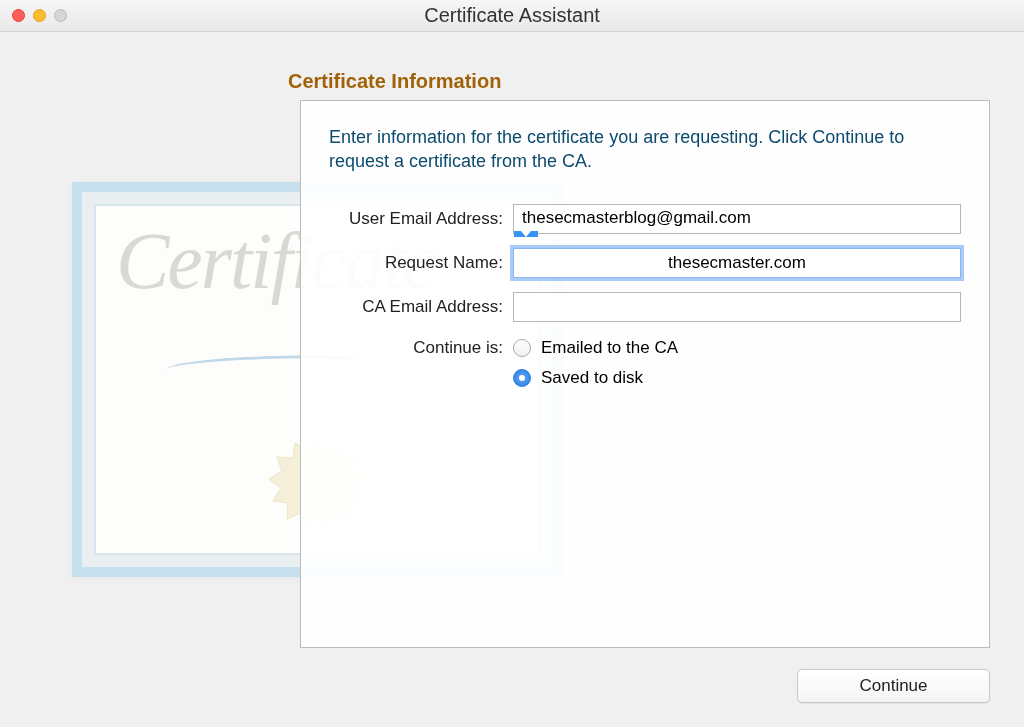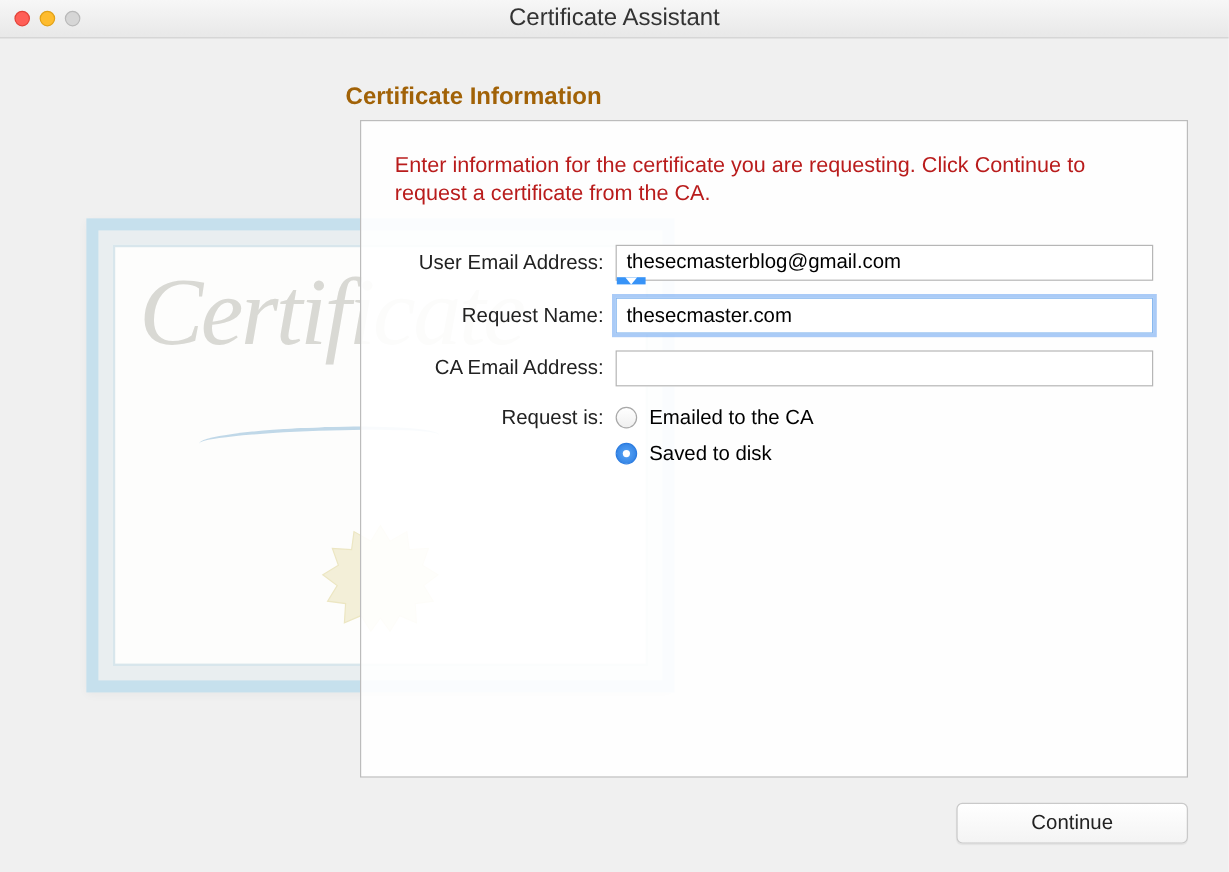--- a/index.html
+++ b/index.html
@@ -112,21 +112,21 @@
       top: 68px;
       width: 690px;
       height: 548px;
       background: rgba(255,255,255,0.9);
       border: 1px solid #bcbcbc;
       z-index: 3;
       padding: 24px 28px;
     }
     .instructions {
       font-size: 18px;
-      color: #b91c1c;
+      color: #0c4a6e;
       line-height: 1.35;
       margin-bottom: 30px;
     }
     .form-row {
       display: flex;
       align-items: center;
       margin-bottom: 14px;
     }
     .form-label {
       width: 184px;
@@ -138,20 +138,21 @@
     .field-wrap { flex: 1; position: relative; }
     .text-input {
       width: 100%;
       height: 30px;
       padding: 3px 8px;
       font-size: 17px;
       font-family: inherit;
       border: 1px solid #b6b6b6;
       background: #fff;
       outline: none;
+      text-align: center;
     }
     .text-input.focused {
       border: 1px solid #88b8ef;
       box-shadow: 0 0 0 3px rgba(100,160,240,0.55);
     }
     .combo {
       width: 100%;
       height: 30px;
       display: flex;
       border: 1px solid #b6b6b6;
@@ -292,21 +293,21 @@
     </div>
 
     <div class="form-row">
       <div class="form-label">CA Email Address:</div>
       <div class="field-wrap">
         <input class="text-input" type="text" value="" style="">
       </div>
     </div>
 
     <div class="form-row" style="align-items:flex-start">
-      <div class="form-label" style="padding-top:2px">Request is:</div>
+      <div class="form-label" style="padding-top:2px">Continue is:</div>
       <div class="options-col">
         <div class="opt-row">
           <span class="radio"></span>
           <span>Emailed to the CA</span>
         </div>
         <div class="opt-row">
           <span class="radio selected"></span>
           <span>Saved to disk</span>
         </div>
       </div>

